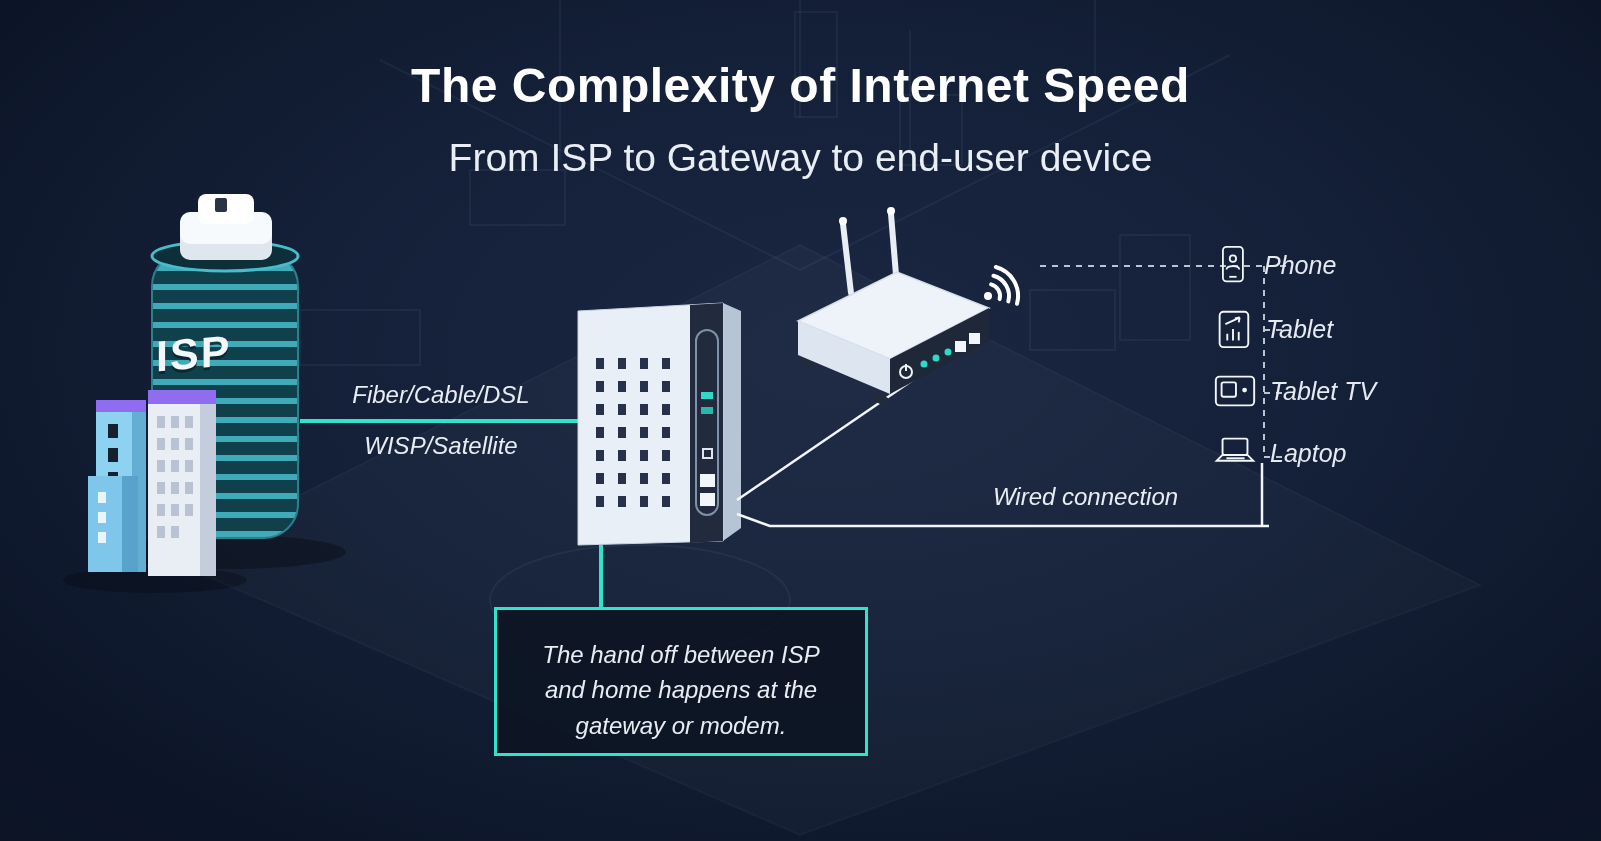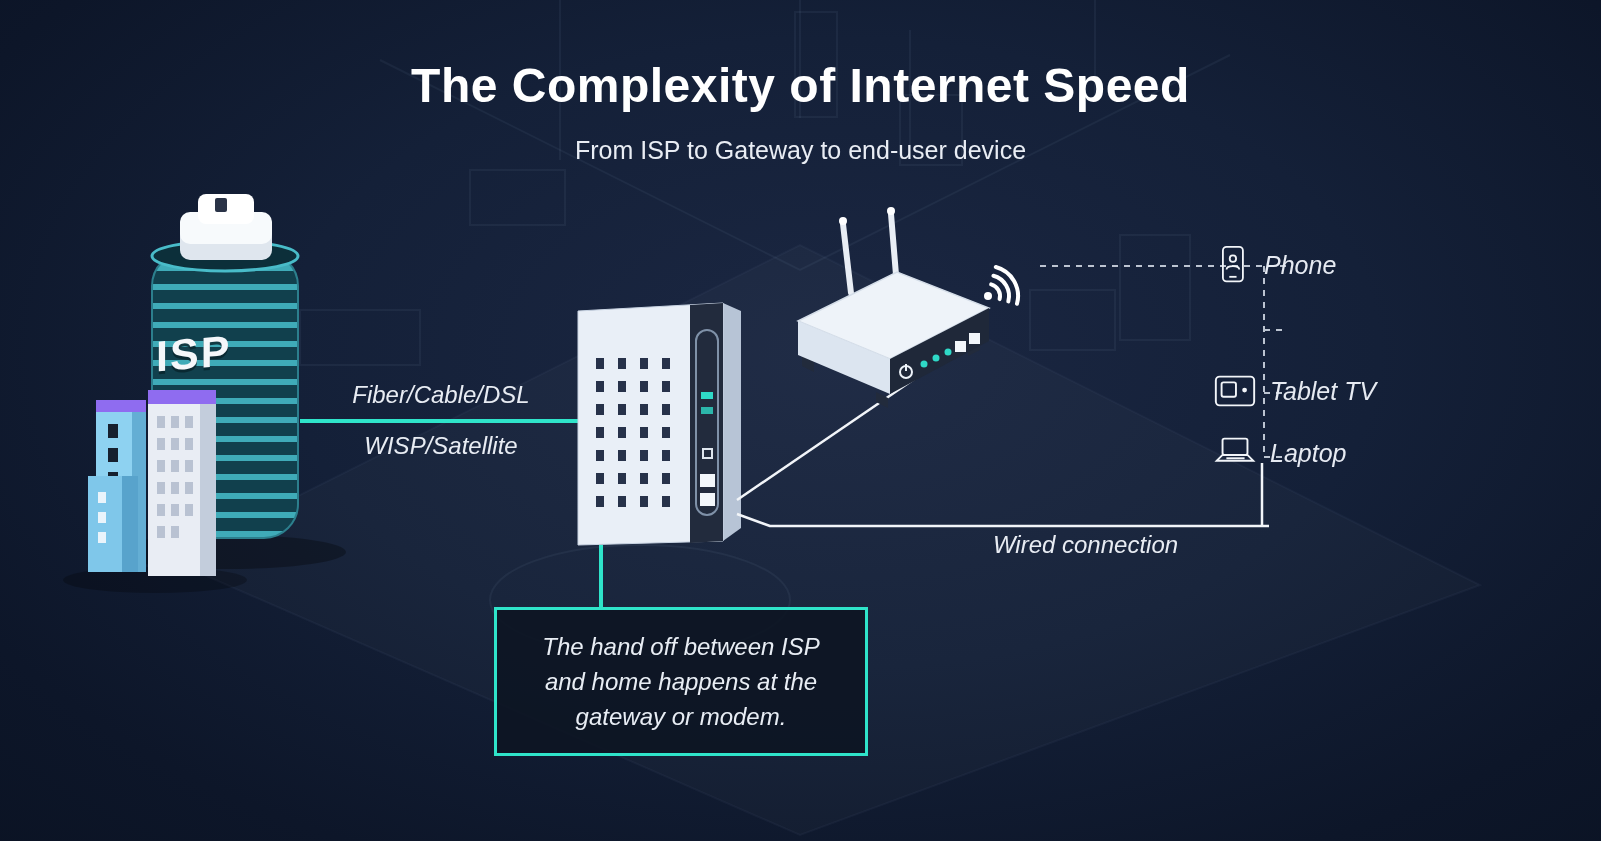--- a/index.html
+++ b/index.html
@@ -10,36 +10,36 @@
       radial-gradient(1300px 750px at 52% 42%, #1b2742 0%, #142038 42%, #0d1629 75%, #0a1222 100%);
     font-family:"Liberation Sans", sans-serif; color:#fff;
   }
   .abs { position:absolute; }
   .title {
     position:absolute; left:0; right:0; top:58px; text-align:center;
     font-size:48px; font-weight:800; letter-spacing:0.5px; color:#ffffff;
   }
   .subtitle {
     position:absolute; left:0; right:0; top:136px; text-align:center;
-    font-size:25px; font-weight:300; color:#e9edf4;
+    font-size:39px; font-weight:300; color:#e9edf4;
   }
   .lbl {
     position:absolute; font-style:italic; font-weight:300;
     color:#e8ecf3; font-size:24px; text-align:center; white-space:nowrap;
   }
   .isp-text {
     position:absolute; left:156px; top:326px; width:150px;
     font-weight:800; font-size:43px; letter-spacing:2px; color:#f4f7fa;
     transform:skewY(-5deg);
     text-shadow:0 3px 0 rgba(8,38,46,0.85);
   }
   .callout {
     position:absolute; left:494px; top:607px; width:374px; height:149px;
     border:3px solid #2fe4ca; background:rgba(13,20,34,0.88);
-    display:flex; align-items:center; justify-content:center;
+    display:flex; align-items:flex-end; justify-content:center;
     padding:10px 42px;
   }
   .callout-text {
     font-style:italic; font-weight:300; font-size:24px; line-height:1.47;
     text-align:center; color:#e8edf4;
   }
   .device-row { position:absolute; left:1212px; display:flex; align-items:center; gap:12px; }
   .dev-icon svg { display:block; }
   .dev-label { font-style:italic; font-weight:300; font-size:25px; color:#e6eaf2; white-space:nowrap; }
 </style>
@@ -230,34 +230,47 @@
   </svg>
 
   <div class="title">The Complexity of Internet Speed</div>
   <div class="subtitle">From ISP to Gateway to end-user device</div>
 
   <div class="isp-text">ISP</div>
 
   <div class="lbl" style="left:308px; top:381px; width:266px;">Fiber/Cable/DSL</div>
   <div class="lbl" style="left:308px; top:432px; width:266px;text-align:center;">WISP/Satellite</div>
 
-  <div class="lbl" style="left:978px; top:483px; width:215px;margin-top:48px;">Wired connection</div>
+  <div class="lbl" style="left:978px; top:483px; width:215px;">Wired connection</div>
 
   <div class="device-row" style="top:243px">
     <span class="dev-icon">
       <svg width="40" height="44" viewBox="0 0 44 48" fill="none" stroke="#f2f5f9" stroke-width="2">
         <rect x="12" y="4" width="22" height="38" rx="4"></rect>
         <circle cx="23" cy="17" r="3.5"></circle>
         <path d="M16,29 c0,-5 14,-5 14,0"></path>
         <line x1="19" y1="37" x2="27" y2="37"></line>
       </svg>
     </span>
     <span class="dev-label">Phone</span>
   </div>
 
+  <div class="device-row" style="top:306px">
+    <span class="dev-icon">
+      <svg width="42" height="46" viewBox="0 0 44 48" fill="none" stroke="#f2f5f9" stroke-width="2">
+        <rect x="8" y="6" width="30" height="37" rx="4"></rect>
+        <line x1="16" y1="36" x2="16" y2="29"></line>
+        <line x1="22" y1="36" x2="22" y2="24"></line>
+        <line x1="28" y1="36" x2="28" y2="27"></line>
+        <path d="M14,19 L29,12"></path>
+        <path d="M29,12 l-5,1 M29,12 l-1,5"></path>
+      </svg>
+    </span>
+    <span class="dev-label">Tablet</span>
+  </div>
 
   <div class="device-row" style="top:368px">
     <span class="dev-icon">
       <svg width="46" height="46" viewBox="0 0 48 48" fill="none" stroke="#f2f5f9" stroke-width="2">
         <rect x="4" y="9" width="40" height="30" rx="4"></rect>
         <rect x="10" y="15" width="15" height="15" rx="2"></rect>
         <circle cx="34" cy="23" r="2.5" fill="#f2f5f9" stroke="none"></circle>
       </svg>
     </span>
     <span class="dev-label">Tablet TV</span>

